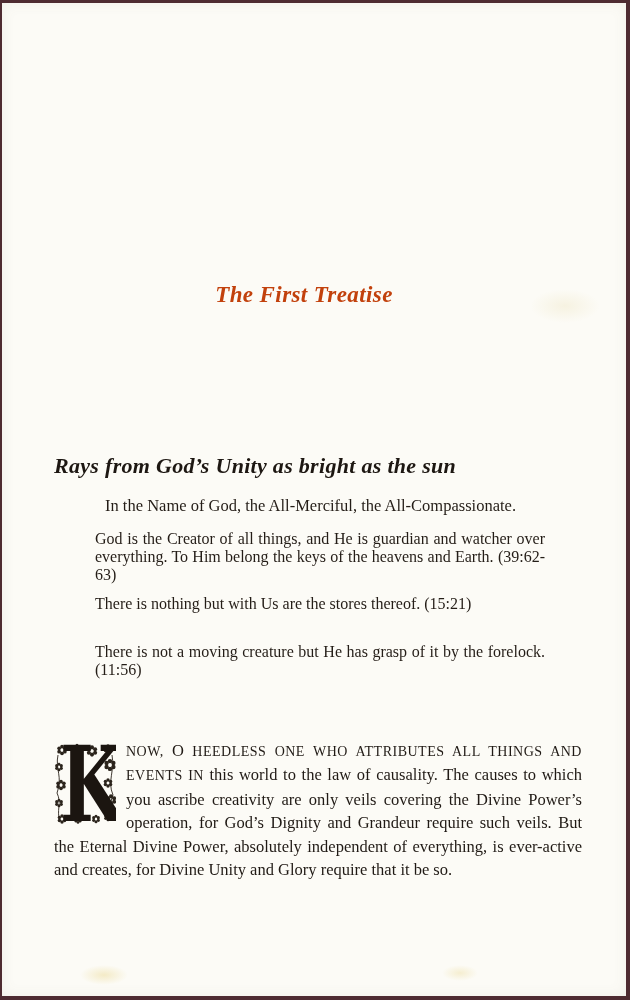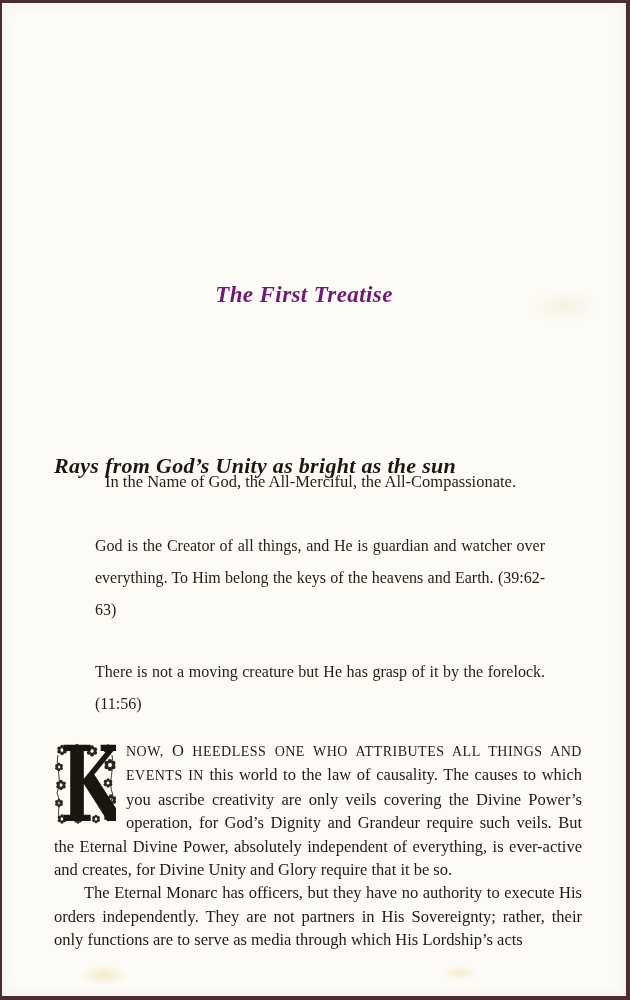--- a/index.html
+++ b/index.html
@@ -31,52 +31,52 @@
     top: 279px;
     left: 0;
     width: 100%;
     text-align: center;
     transform: translateX(-14px);
     font-family: "Liberation Serif", "DejaVu Serif", serif;
     font-style: italic;
     font-weight: 600;
     font-size: 23px;
     letter-spacing: 0.4px;
-    color: #701a75;
+    color: #c2410c;
   }
 
   .heading {
     position: absolute;
     top: 450px;
     left: 0;
     font-family: "Liberation Serif", "DejaVu Serif", serif;
     font-style: italic;
     font-weight: 600;
     font-size: 22px;
     letter-spacing: 0.3px;
     color: #1d1712;
   }
 
   .bismillah {
     position: absolute;
-    top: 469px;
+    top: 493px;
     left: 51px;
     font-size: 16.5px;
     color: #241d17;
   }
 
   .quotes {
     position: absolute;
     top: 527px;
     left: 41px;
     width: 450px;
   }
   .quote {
     font-size: 16px;
-    line-height: 32px;
+    line-height: 18px;
     text-align: justify;
     margin-bottom: 11px;
     color: #241d17;
     hyphens: manual;
   }
   .quote:last-child { margin-bottom: 0; margin-top: 30px; }
 
   .bodytext {
     position: absolute;
     top: 736px;
@@ -120,20 +120,21 @@
   <div class="content">
 
     <h1 class="title">The First Treatise</h1>
 
     <h2 class="heading">Rays from God’s Unity as bright as the sun</h2>
 
     <p class="bismillah">In the Name of God, the All-Merciful, the All-Compassionate.</p>
 
     <div class="quotes">
       <p class="quote">God is the Creator of all things, and He is guardian and watcher over everything. To Him belong the keys of the heavens and Earth. (39:62-63)</p>
+      <p class="quote">There is nothing but with Us are the stores thereof. (15:21)</p>
       <p class="quote">There is not a moving creature but He has grasp of it by the forelock. (11:56)</p>
     </div>
 
     <div class="bodytext">
       <p class="para1">
         <span class="dropcap">
             <svg width="62" height="82" viewBox="0 0 62 82" xmlns="http://www.w3.org/2000/svg">
           <defs>
             <g id="fl" fill="#2b241c">
               <circle cx="0" cy="-3" r="1.7"></circle>
@@ -162,21 +163,20 @@
             <use href="#fl" transform="translate(42,76) scale(0.9)"></use>
             <path d="M4,12 C1,26 9,34 3,50 C8,60 2,68 6,78" fill="none" stroke="#2b241c" stroke-width="0.9"></path>
             <path d="M58,12 C61,28 53,38 59,52 C54,62 60,70 56,78" fill="none" stroke="#2b241c" stroke-width="0.9"></path>
           </g>
           <g transform="translate(6,78) scale(0.70,1)">
             <text font-family="DejaVu Serif, Liberation Serif, serif" font-size="104" font-weight="bold" fill="#1b1510">K</text>
           </g>
         </svg>
           </span><span class="sc">NOW, </span><span class="lead-o">O </span><span class="sc">HEEDLESS ONE WHO ATTRIBUTES ALL THINGS AND EVENTS IN </span><span>this world to the law of causality. The causes to which you ascribe creativity are only veils covering the Divine Power’s operation, for God’s Dignity and Grandeur require such veils. But the Eternal Divine Power, absolutely independent of everything, is ever-active and cre­ates, for Divine Unity and Glory require that it be so.</span>
       </p>
-      <p class="para2">The Eternal Monarc has officers, but they have no authority to execute His orders independently. They are not partners in His Sovereignty; rather, their only functions are to serve as media through which His Lordship’s acts</p>
     </div>
 
   </div>
 
   <div class="smudge smudge-1"></div>
   <div class="smudge smudge-2"></div>
   <div class="smudge smudge-3"></div>
 </div>
 
 </body></html>

